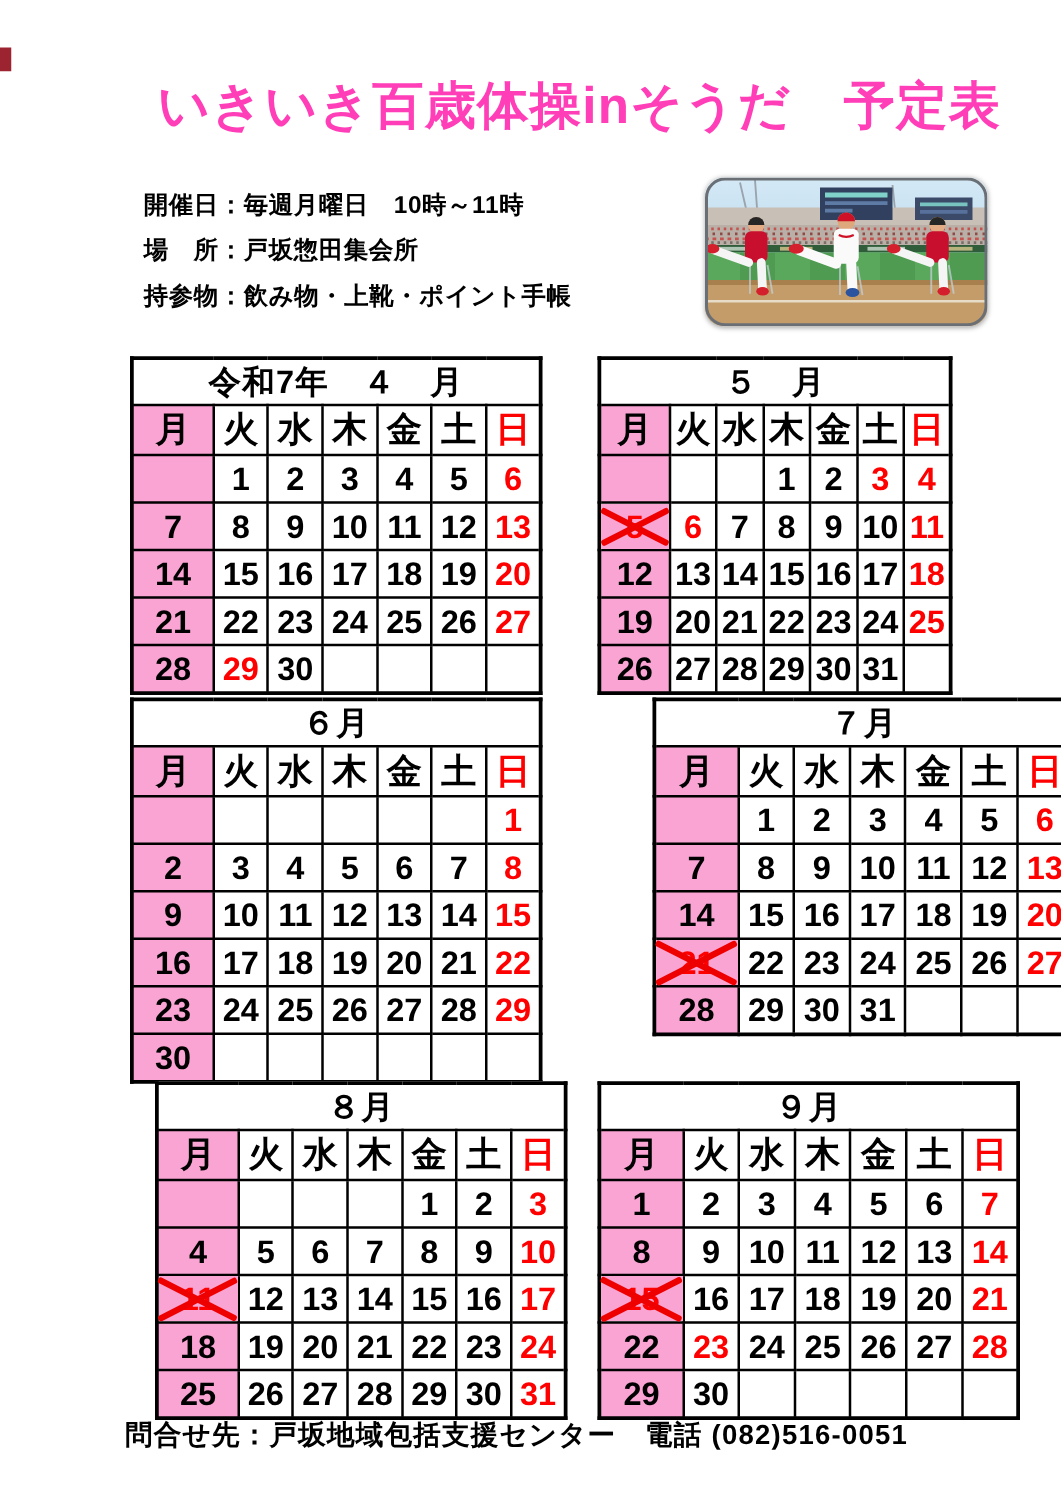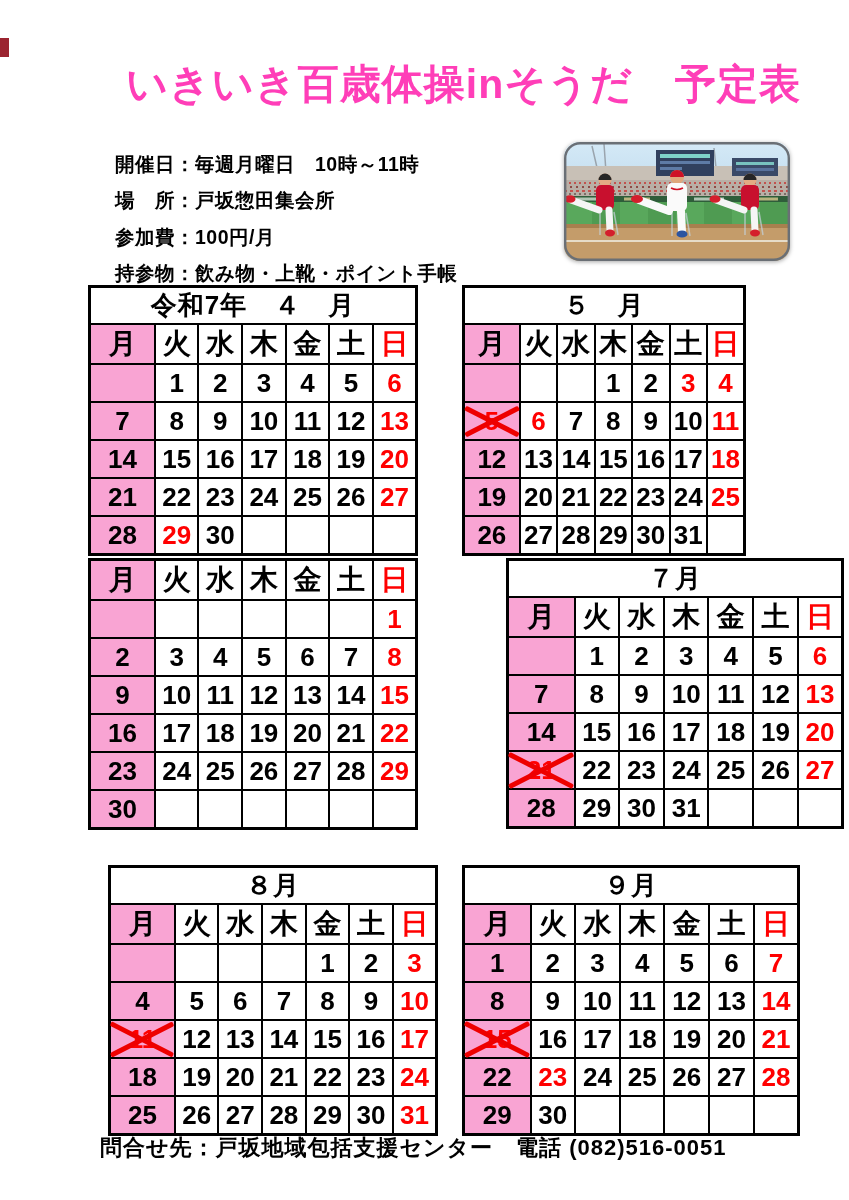--- a/index.html
+++ b/index.html
@@ -15,21 +15,21 @@
     font-size:41px;font-weight:bold;color:var(--title-pink);letter-spacing:1px;
     white-space:nowrap;
   }
   .info-block{position:absolute;left:115px;top:146px;}
   .info-line{font-size:19.5px;font-weight:bold;line-height:36.4px;letter-spacing:.5px;white-space:nowrap;}
   .photo-frame{
     position:absolute;left:564px;top:142px;width:226px;height:119px;
     border-radius:15px;box-shadow:0 1px 4px rgba(0,0,0,.35);
   }
   .photo-frame svg{display:block;}
-  .cal-box{position:absolute;}
+  .cal-box{position:absolute;margin-left:16px;}
   .pos0{left:88px;top:285px;width:330px;}
   .pos1{left:462px;top:285px;width:284px;}
   .pos2{left:88px;top:558px;width:330px;}
   .pos3{left:462px;top:558px;width:338px;padding-left:44px;}
   .pos4{left:88px;top:865px;width:330px;padding-left:20px;}
   .pos5{left:462px;top:865px;width:338px;}
   table.cal{
     border-collapse:collapse;table-layout:fixed;width:100%;
     border:3px solid var(--border-black);background:#fff;
   }
@@ -60,21 +60,20 @@
 </head>
 <body>
 
 <div class="edge-mark"></div>
 
 <div class="page-title">いきいき百歳体操inそうだ　予定表</div>
 
 <div class="info-block">
   <div class="info-line">開催日：毎週月曜日　10時～11時</div>
   <div class="info-line">場　所：戸坂惣田集会所</div>
-  <div class="info-line">参加費：100円/月</div>
   <div class="info-line">持参物：飲み物・上靴・ポイント手帳</div>
 </div>
 
 <div class="photo-frame">
   <svg viewBox="0 0 226 119" width="226" height="119">
     <defs>
       <clipPath id="pclip">
           <rect width="226" height="119" rx="15"></rect>
         </clipPath>
       <linearGradient id="sky" x1="0" y1="0" x2="0" y2="1">
@@ -302,20 +301,23 @@
         <col class="c-mon">
         <col class="c-day">
         <col class="c-day">
         <col class="c-day">
         <col class="c-day">
         <col class="c-day">
         <col class="c-day">
       </colgroup>
       <tbody>
         <tr>
+          <td colspan="7" class="cal-title">６月</td>
+        </tr>
+        <tr>
           <td class="cal-head mon">月</td>
           <td class="cal-head">火</td>
           <td class="cal-head">水</td>
           <td class="cal-head">木</td>
           <td class="cal-head">金</td>
           <td class="cal-head">土</td>
           <td class="cal-head sun">日</td>
         </tr>
         <tr>
           <td class="cal-day mon"></td>

